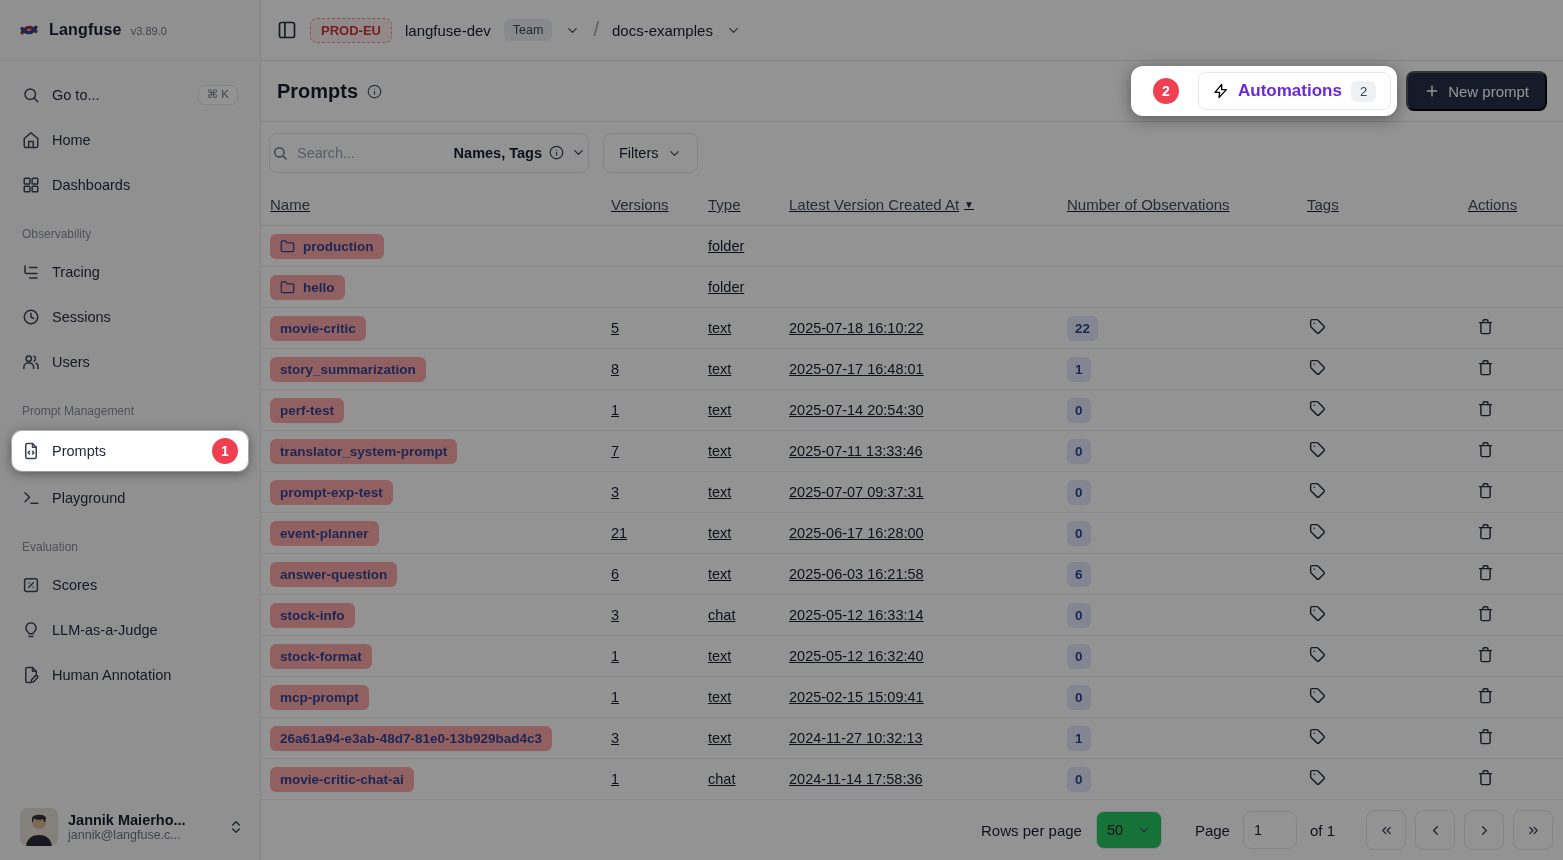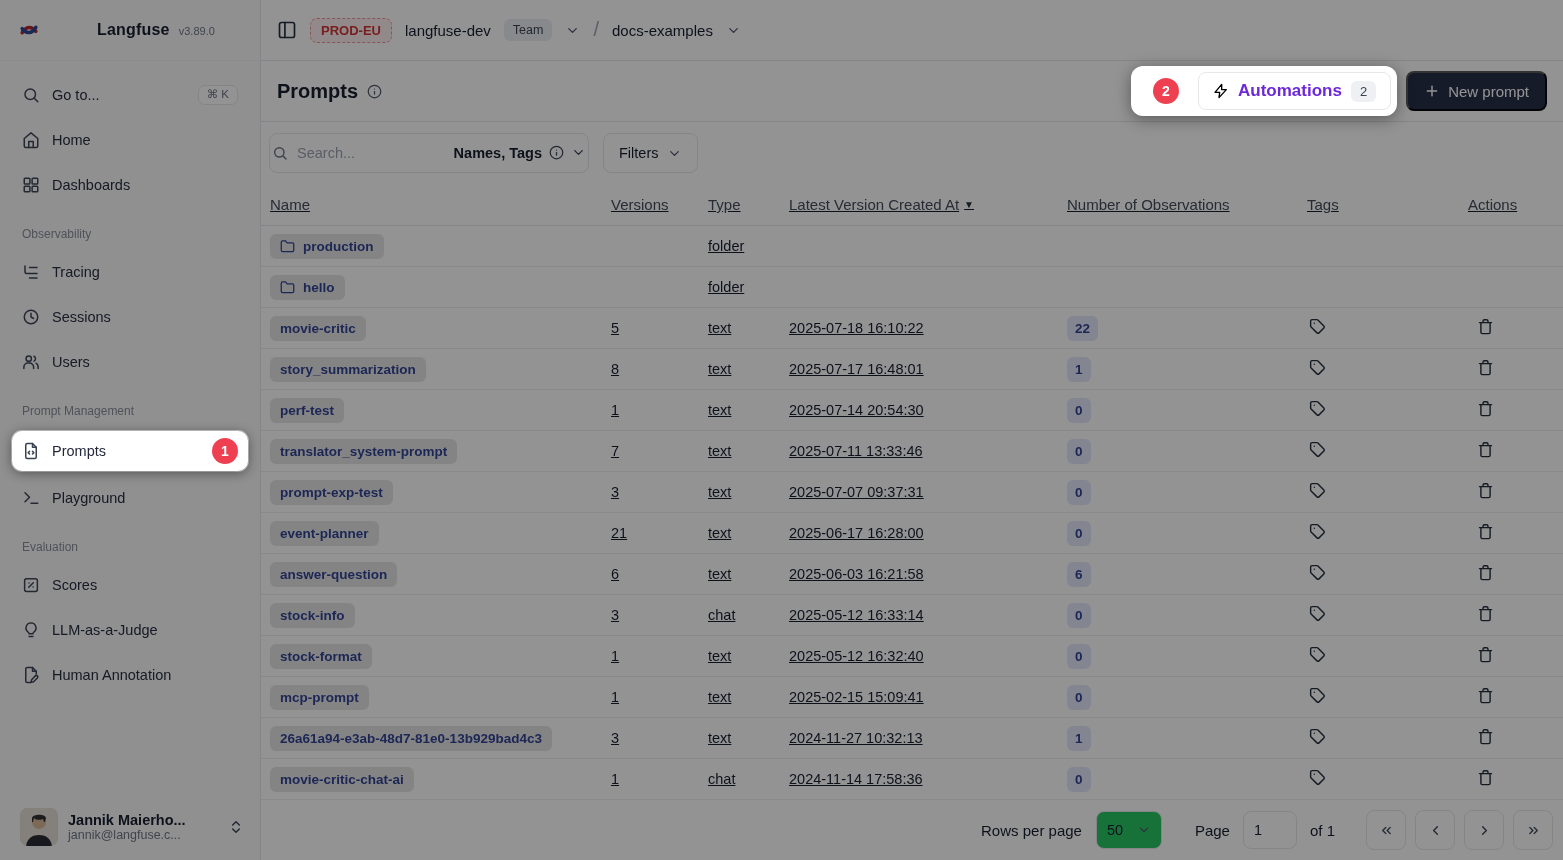--- a/index.html
+++ b/index.html
@@ -17,21 +17,21 @@
   .i22{width:22px;height:22px}
 
   
   .dim-overlay{position:absolute; inset:0; background:rgba(8,9,12,.44); z-index:50; pointer-events:none;}
   .spot{position:relative; z-index:60;}
 
   
   .sidebar{position:absolute; left:0; top:0; bottom:0; width:261px; background:#fafafa;
     border-right:1px solid #e5e7eb; display:flex; flex-direction:column;}
   .sb-header{height:61px; flex:none; display:flex; align-items:center; gap:9px; padding:0 18px; border-bottom:1px solid #f1f2f4;}
-  .brand{font-size:16px; font-weight:700; color:#111827; letter-spacing:.2px;margin-left:48px;}
+  .brand{font-size:16px; font-weight:700; color:#111827; letter-spacing:.2px;}
   .version{font-size:11px; color:#6b7280; margin-top:2px;}
   .sb-nav{flex:1; padding:16px 12px 0; overflow:hidden;}
   .nav-item{display:flex; align-items:center; gap:12px; height:36px; padding:0 10px;
     border-radius:8px; font-weight:500; color:#23293a; margin-bottom:9px; cursor:pointer;}
   .nav-item .icn{color:#3a4150;}
   .nav-item.active-spot{background:#fff; height:40px; border-radius:10px;
     box-shadow:0 2px 12px rgba(0,0,0,.45), 0 0 0 1px rgba(255,255,255,.6);}
   .kbd{margin-left:auto; border:1px solid #e5e7eb; background:#fff; border-radius:7px;
     font-size:11.5px; color:#6b7280; padding:3px 8px; line-height:1;}
   .section-label{font-size:12px; color:#878c96; font-weight:500; margin:24px 10px 13px;}
@@ -82,21 +82,21 @@
     display:flex; align-items:center; gap:9px; font-size:14.5px; font-weight:500; color:#111827; cursor:pointer;}
 
   .table{flex:1; display:flex; flex-direction:column; overflow:hidden;text-decoration:underline;}
   .thead,.trow{display:grid; grid-template-columns:341px 97px 81px 278px 240px 161px 1fr;
     align-items:center; padding-left:9px;}
   .thead{height:42px; flex:none; border-bottom:1px solid #e5e7eb; color:#3f4754; font-size:15px; font-weight:500;}
   .th{display:flex; align-items:center; gap:5px; padding-right:8px; white-space:nowrap; overflow:hidden;}
   .sort-arrow{font-size:10px; color:#1f2937;}
   .trow{height:41px; flex:none; border-bottom:1px solid #ebedef; background:#fff;}
   .cell{padding-right:8px; white-space:nowrap; overflow:hidden; color:#111827;}
-  .name-pill{display:inline-flex; align-items:center; gap:8px; background:#e5e5e5; color:#2e3f8f;
+  .name-pill{display:inline-flex; align-items:center; gap:8px; background:#fca5a5; color:#2e3f8f;
     font-size:13.5px; font-weight:600; padding:5px 10px; border-radius:6px; max-width:330px; cursor:pointer;}
   .name-pill .icn{color:#2e3f8f;}
   .obs-pill{display:inline-flex; justify-content:center; min-width:18px; background:#e3e7f8; color:#2e3f8f;
     font-size:13.5px; font-weight:700; padding:5px 8px; border-radius:6px; cursor:pointer;}
   .icon-btn{display:inline-flex; color:#1f2937; cursor:pointer; background:none; border:none;}
   .tags-cell .icon-btn{margin-left:2px;}
   .actions-cell .icon-btn{margin-left:9px;}
 
   .tfooter{height:60px; flex:none; display:flex; align-items:center; justify-content:flex-end; gap:0; padding:0 10px;}
   .tf-label{font-size:15px; color:#111827;}

